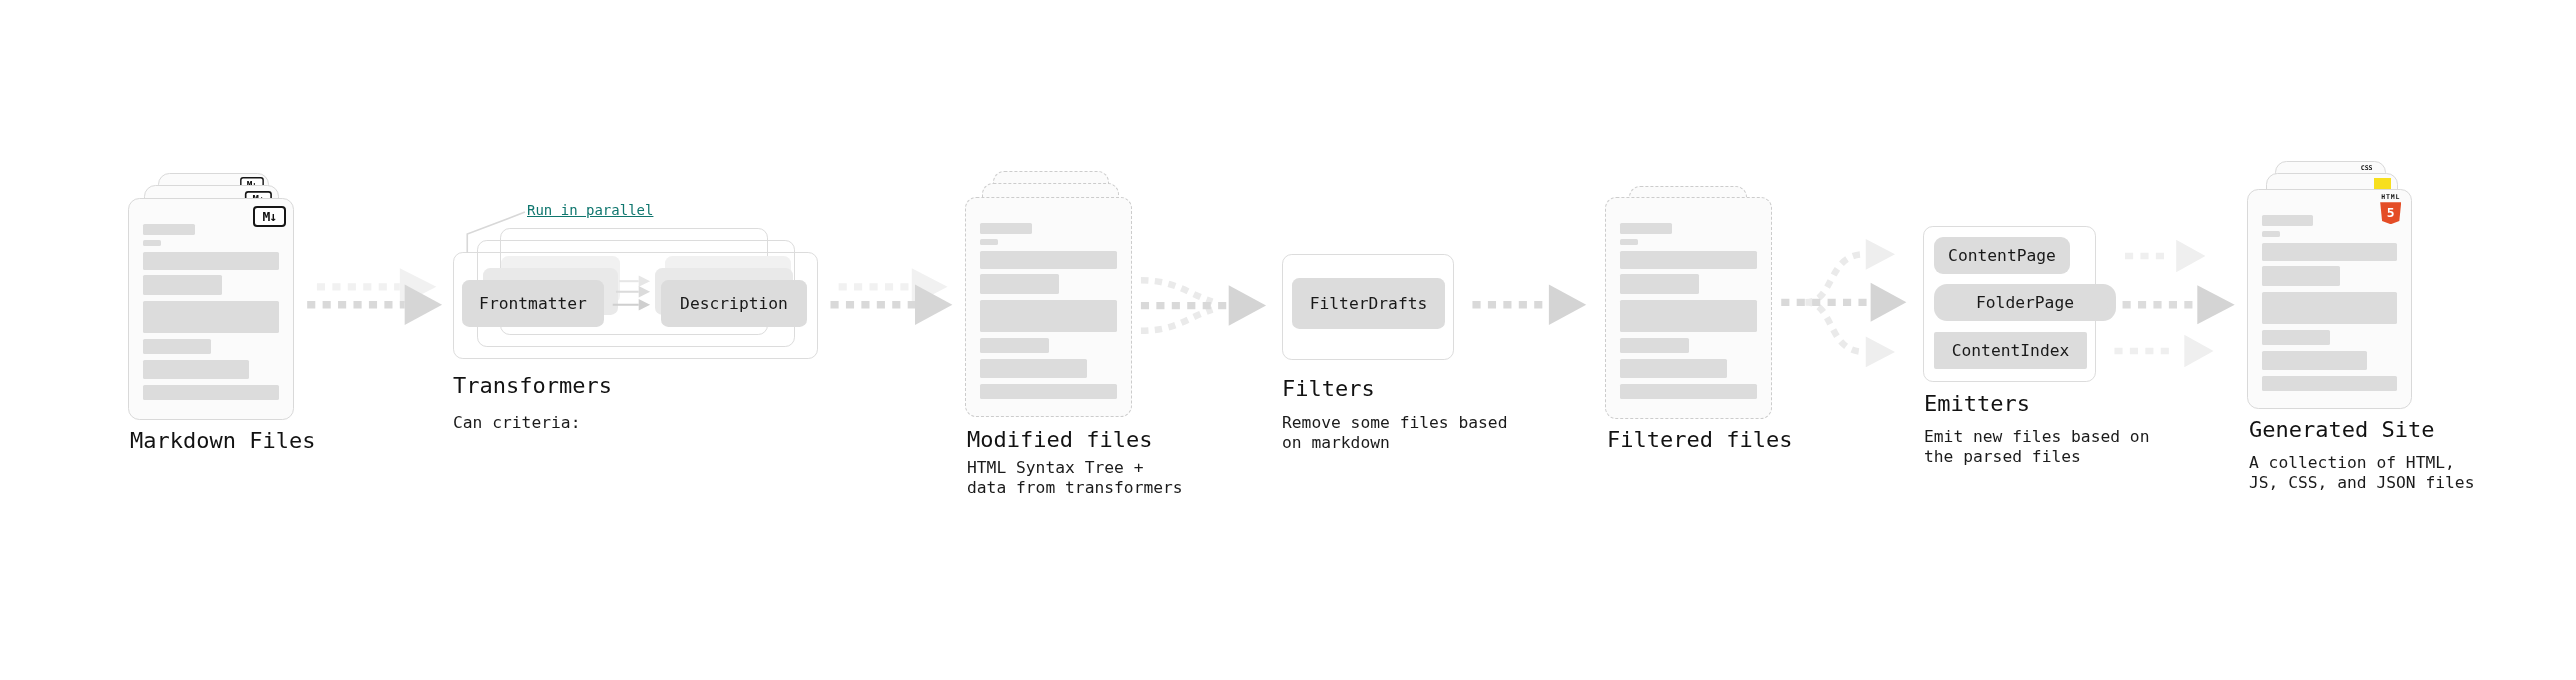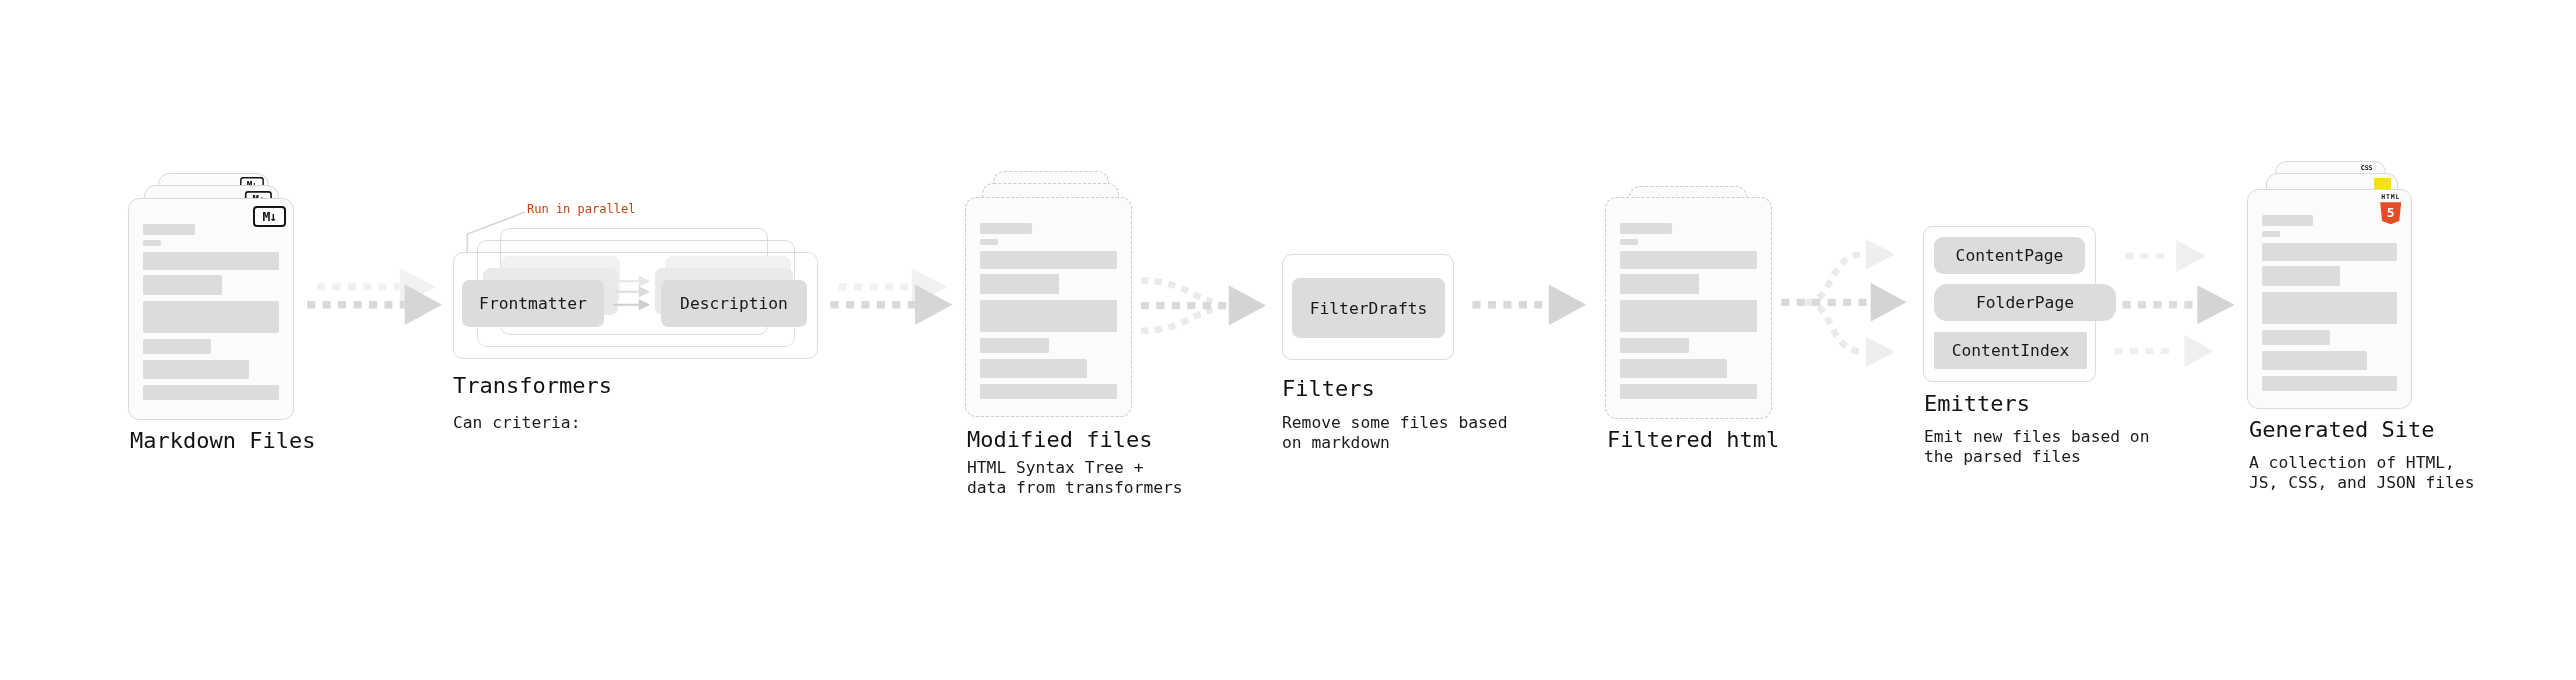--- a/index.html
+++ b/index.html
@@ -37,21 +37,21 @@
   .panel--filled{background:#ffffff;}
   .chip{
     position:absolute;background:#dcdcdc;border-radius:7.3px;display:flex;align-items:center;justify-content:center;
     font-size:16.3px;color:#191919;white-space:nowrap;box-sizing:border-box;
   }
   .chip--ghost1{background:#e9e9e9;}
   .chip--ghost2{background:#f1f1f1;}
   
   .stage-title{position:absolute;font-size:22px;line-height:26px;color:#121212;white-space:nowrap;}
   .stage-desc{position:absolute;font-size:16.3px;line-height:19.5px;color:#1b1b1b;white-space:nowrap;}
-  .note{position:absolute;font-size:12px;color:#c2410c;white-space:nowrap;}
+  .note{position:absolute;font-size:14px;color:#0f766e;white-space:nowrap;text-decoration:underline;}
   .bullets{padding-left:7.3px;}
   
   .overlay{position:absolute;left:0;top:0;pointer-events:none;}
 </style>
 </head>
 <body>
 
 <div class="canvas">
 
   <div>
@@ -114,21 +114,21 @@
     </div>
     <div class="stage-title" style="left:967px;top:427px">Modified files</div>
     <div class="stage-desc" style="left:967px;top:458px">
       <div>HTML Syntax Tree +</div>
       <div>data from transformers</div>
     </div>
   </div>
 
   <div>
     <div class="panel panel--filled" style="left:1282px;top:254px;width:172px;height:106px"></div>
-    <div class="chip" style="left:1292px;top:278px;width:153px;height:60px">FilterDrafts</div>
+    <div class="chip" style="left:1292px;top:278px;width:153px;height:51px">FilterDrafts</div>
     <div class="stage-title" style="left:1282px;top:376px">Filters</div>
     <div class="stage-desc" style="left:1282px;top:413px">
       <div>Remove some files based</div>
       <div>on markdown</div>
     </div>
   </div>
 
   <div>
     <div class="doc doc--dashed" style="left:1629px;top:186px;width:118px;height:220px"></div>
     <div class="doc doc--dashed" style="left:1605px;top:197px;width:167px;height:222px">
@@ -136,26 +136,26 @@
           <div class="bar" style="width: 38%; height: 10.6px;"></div>
           <div class="bar" style="width: 13%; height: 5.7px;"></div>
           <div class="bar" style="width: 100%; height: 18px;"></div>
           <div class="bar" style="width: 58%; height: 19.5px;"></div>
           <div class="bar" style="width: 100%; height: 32.5px;"></div>
           <div class="bar" style="width: 50%; height: 15.4px;"></div>
           <div class="bar" style="width: 78%; height: 19.5px;"></div>
           <div class="bar" style="width: 100%; height: 14.6px;"></div>
         </div>
     </div>
-    <div class="stage-title" style="left:1607px;top:427px">Filtered html</div>
+    <div class="stage-title" style="left:1607px;top:427px">Filtered files</div>
   </div>
 
   <div>
     <div class="panel panel--filled" style="left:1923px;top:226px;width:173px;height:156px"></div>
-    <div class="chip" style="left:1934px;top:237px;width:151px;height:37px;border-radius:9px">ContentPage</div>
+    <div class="chip" style="left:1934px;top:237px;width:136px;height:37px;border-radius:9px">ContentPage</div>
     <div class="chip" style="left:1934px;top:284px;width:182px;height:37px;border-radius:13px">FolderPage</div>
     <div class="chip" style="left:1934px;top:332px;width:153px;height:37px;border-radius:2px">ContentIndex</div>
     <div class="stage-title" style="left:1924px;top:391px">Emitters</div>
     <div class="stage-desc" style="left:1924px;top:427px">
       <div>Emit new files based on</div>
       <div>the parsed files</div>
     </div>
   </div>
 
   <div>

